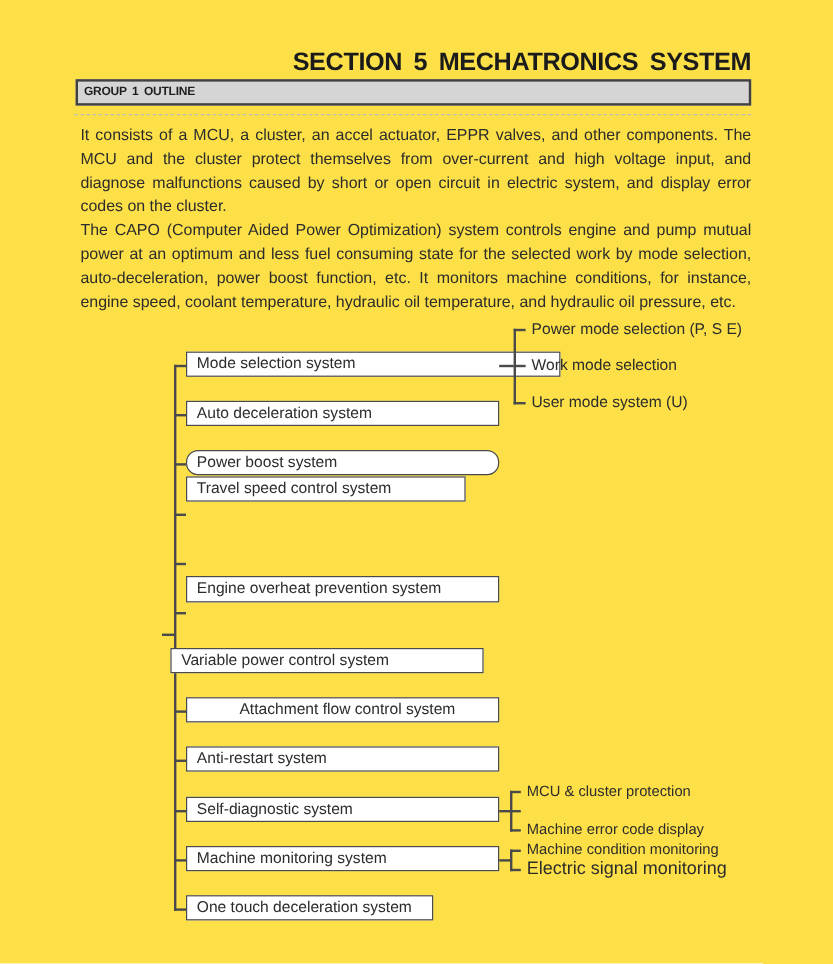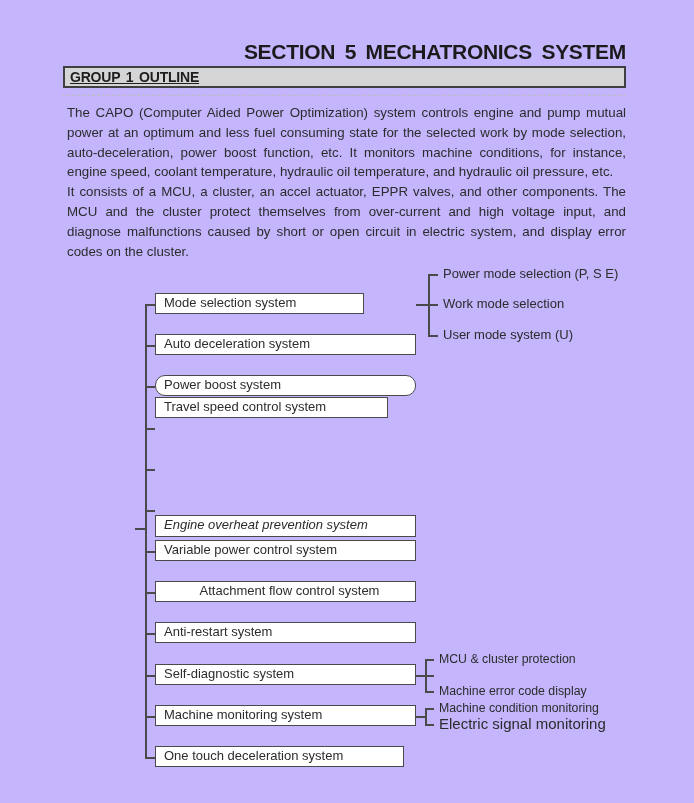--- a/index.html
+++ b/index.html
@@ -1,31 +1,31 @@
 <!DOCTYPE html>
 <html><head>
 <meta charset="utf-8">
 <style>
   html,body{margin:0;padding:0;background:#ffffff;}
   .page{
-    position:relative;width:694px;height:803px;background:#c4b5fd;
+    position:relative;width:694px;height:803px;background:#fde047;
     font-family:"Liberation Sans", sans-serif;color:#2e2e2e;overflow:hidden;
   }
   .section-title{
     position:absolute;top:40px;left:0;width:626px;text-align:right;
     font-size:21px;font-weight:bold;letter-spacing:-0.3px;word-spacing:4px;
     color:#1b1b1b;line-height:24px;
   }
   .group-bar{
     position:absolute;left:63px;top:66px;width:563px;height:22px;
     background:#d5d5d5;border:2px solid #404040;box-sizing:border-box;
   }
   .group-bar .bar-label{
-    display:block;font-weight:bold;font-size:14px;line-height:18px;
-    padding-left:5px;letter-spacing:-0.2px;word-spacing:2px;color:#1e1e1e;text-decoration:underline;
+    display:block;font-weight:bold;font-size:10px;line-height:18px;
+    padding-left:5px;letter-spacing:-0.2px;word-spacing:2px;color:#1e1e1e;
   }
   .scan-rule{
     position:absolute;left:62px;top:95px;width:564px;height:0;
     border-top:1px dashed #bdbdbd;
   }
   .intro{
     position:absolute;left:67px;top:103px;width:559px;
     font-size:13.3px;line-height:19.8px;text-align:justify;color:#2c2c2c;
   }
   .intro p{margin:0;}
@@ -46,29 +46,29 @@
 
   <div class="section-title">SECTION 5  MECHATRONICS SYSTEM</div>
 
   <div class="group-bar">
     <span class="bar-label">GROUP 1 OUTLINE</span>
   </div>
 
   <div class="scan-rule"></div>
 
   <div class="intro">
+    <p>It consists of a MCU, a cluster, an accel actuator, EPPR valves, and other components.  The MCU and the cluster protect themselves from over-current and high voltage input, and diagnose malfunctions caused by short or open circuit in electric system, and display error codes on the cluster.</p>
     <p>The CAPO (Computer Aided Power Optimization) system controls engine and pump mutual power at an optimum and less fuel consuming state for the selected work by mode selection, auto-deceleration, power boost function, etc.  It monitors machine conditions, for instance, engine speed, coolant temperature, hydraulic oil temperature, and hydraulic oil pressure, etc.</p>
-    <p>It consists of a MCU, a cluster, an accel actuator, EPPR valves, and other components.  The MCU and the cluster protect themselves from over-current and high voltage input, and diagnose malfunctions caused by short or open circuit in electric system, and display error codes on the cluster.</p>
   </div>
 
   <div class="diagram" id="diagram">
   <div class="dline" style="left: 145px; top: 304px; width: 1.5px; height: 454.5px; background: rgb(74, 74, 74);"></div>
       <div class="dline" style="left: 135px; top: 528px; width: 10px; height: 1.5px; background: rgb(74, 74, 74);"></div>
       <div class="dline" style="left: 145px; top: 304px; width: 10px; height: 1.5px; background: rgb(74, 74, 74);"></div>
-      <div class="dbox" style="left: 155px; top: 293px; width: 209px; height: 21px;">
+      <div class="dbox" style="left: 155px; top: 293px; width: 312px; height: 21px;">
         <span class="lbl">Mode selection system</span>
       </div>
       <div class="dline" style="left: 416px; top: 304px; width: 12px; height: 1.5px; background: rgb(74, 74, 74);"></div>
       <div class="dline" style="left: 428px; top: 274px; width: 1.5px; height: 62.5px; background: rgb(74, 74, 74);"></div>
       <div class="dline" style="left: 428px; top: 274px; width: 10px; height: 1.5px; background: rgb(74, 74, 74);"></div>
       <div class="branch-lbl" style="left: 443px; top: 266px; font-size: 13px; line-height: 15px;">Power mode selection (P, S E)</div>
       <div class="dline" style="left: 428px; top: 304px; width: 10px; height: 1.5px; background: rgb(74, 74, 74);"></div>
       <div class="branch-lbl" style="left: 443px; top: 296px; font-size: 13px; line-height: 15px;">Work mode selection</div>
       <div class="dline" style="left: 428px; top: 335px; width: 10px; height: 1.5px; background: rgb(74, 74, 74);"></div>
       <div class="branch-lbl" style="left: 443px; top: 327px; font-size: 13px; line-height: 15px;">User mode system (U)</div>
@@ -79,25 +79,25 @@
       <div class="dline" style="left: 145px; top: 386px; width: 10px; height: 1.5px; background: rgb(74, 74, 74);"></div>
       <div class="dbox" style="left: 155px; top: 375px; width: 261px; height: 21px; border-radius: 10px;">
         <span class="lbl">Power boost system</span>
       </div>
       <div class="dline" style="left: 145px; top: 428px; width: 10px; height: 1.5px; background: rgb(74, 74, 74);"></div>
       <div class="dbox" style="left: 155px; top: 397px; width: 233px; height: 21px;">
         <span class="lbl">Travel speed control system</span>
       </div>
       <div class="dline" style="left: 145px; top: 469px; width: 10px; height: 1.5px; background: rgb(74, 74, 74);"></div>
       <div class="dline" style="left: 145px; top: 510px; width: 10px; height: 1.5px; background: rgb(74, 74, 74);"></div>
-      <div class="dbox" style="left: 155px; top: 515px; width: 261px; height: 22px; font-style: italic;">
+      <div class="dbox" style="left: 155px; top: 480px; width: 261px; height: 22px;">
         <span class="lbl">Engine overheat prevention system</span>
       </div>
       <div class="dline" style="left: 145px; top: 551px; width: 10px; height: 1.5px; background: rgb(74, 74, 74);"></div>
-      <div class="dbox" style="left: 155px; top: 540px; width: 261px; height: 21px;">
+      <div class="dbox" style="left: 142px; top: 540px; width: 261px; height: 21px;">
         <span class="lbl">Variable power control system</span>
       </div>
       <div class="dline" style="left: 145px; top: 592px; width: 10px; height: 1.5px; background: rgb(74, 74, 74);"></div>
       <div class="dbox" style="left: 155px; top: 581px; width: 261px; height: 21px; text-align: center;">
         <span class="lbl">Attachment flow control system</span>
       </div>
       <div class="dline" style="left: 145px; top: 633px; width: 10px; height: 1.5px; background: rgb(74, 74, 74);"></div>
       <div class="dbox" style="left: 155px; top: 622px; width: 261px; height: 21px;">
         <span class="lbl">Anti-restart system</span>
       </div>
@@ -116,18 +116,18 @@
       <div class="dbox" style="left: 155px; top: 705px; width: 261px; height: 21px;">
         <span class="lbl">Machine monitoring system</span>
       </div>
       <div class="dline" style="left: 416px; top: 716px; width: 9px; height: 1.5px; background: rgb(74, 74, 74);"></div>
       <div class="dline" style="left: 425px; top: 708px; width: 1.5px; height: 17.5px; background: rgb(74, 74, 74);"></div>
       <div class="dline" style="left: 425px; top: 708px; width: 9px; height: 1.5px; background: rgb(74, 74, 74);"></div>
       <div class="branch-lbl" style="left: 439px; top: 701px; font-size: 12.3px; line-height: 14px;">Machine condition monitoring</div>
       <div class="dline" style="left: 425px; top: 724px; width: 9px; height: 1.5px; background: rgb(74, 74, 74);"></div>
       <div class="branch-lbl" style="left: 439px; top: 717px; font-size: 15px; line-height: 14px;">Electric signal monitoring</div>
       <div class="dline" style="left: 145px; top: 757px; width: 10px; height: 1.5px; background: rgb(74, 74, 74);"></div>
-      <div class="dbox" style="left: 155px; top: 746px; width: 249px; height: 21px;">
+      <div class="dbox" style="left: 155px; top: 746px; width: 206px; height: 21px;">
         <span class="lbl">One touch deceleration system</span>
       </div>
     </div>
 
 </div>
 
 </body></html>

